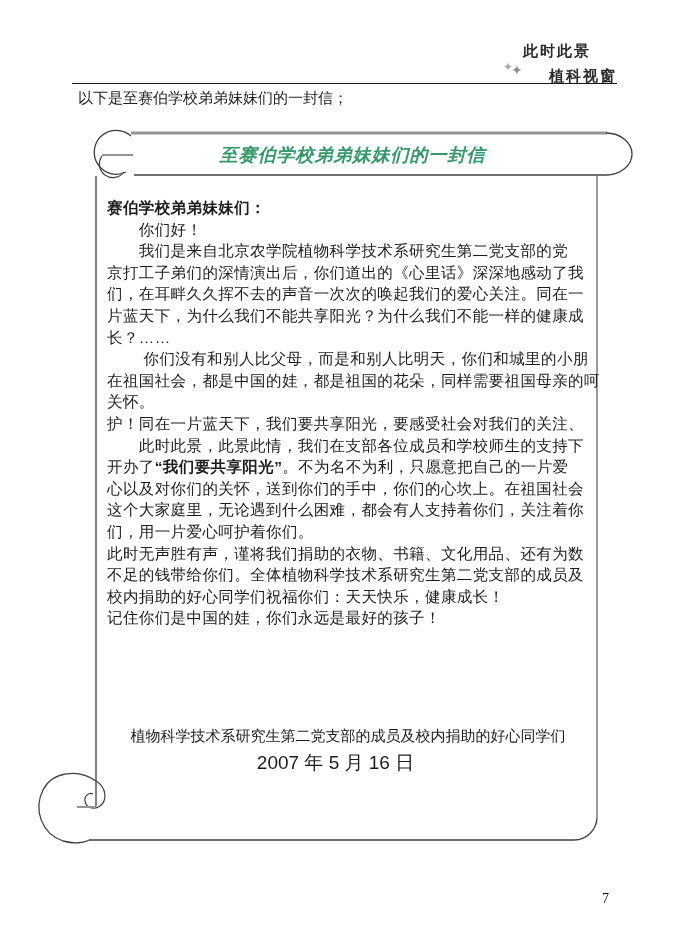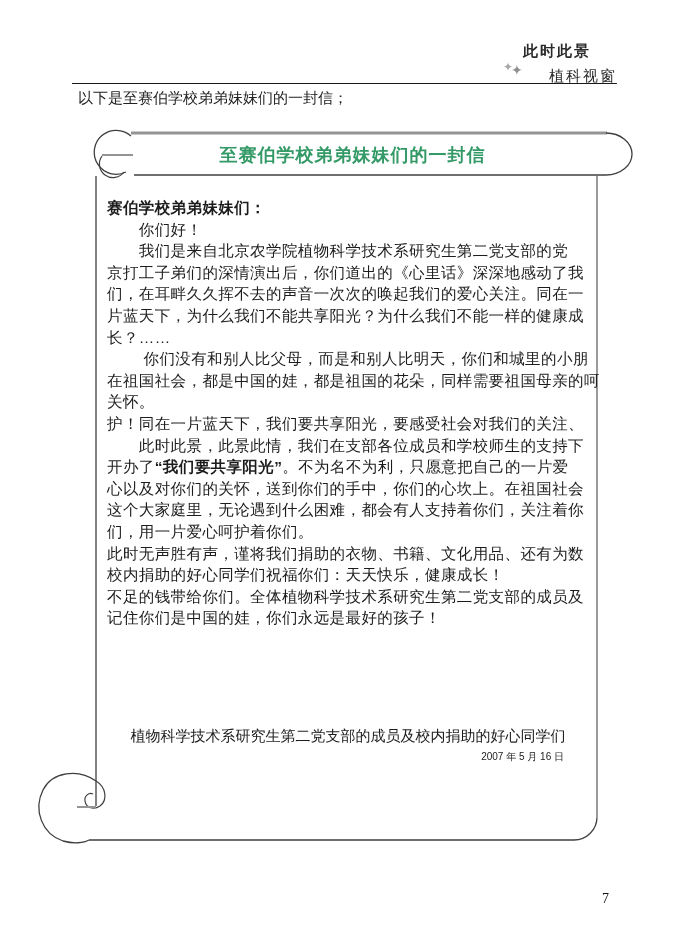--- a/index.html
+++ b/index.html
@@ -5,21 +5,21 @@
   html,body{margin:0;padding:0;}
   body{
     width:693px;height:931px;background:#ffffff;position:relative;
     font-family:"Liberation Sans","DejaVu Sans",sans-serif;
     color:#1f1f1f;overflow:hidden;
   }
   .abs{position:absolute;}
 
   
   .hdr-line1{top:42px;left:523px;font-size:15px;font-weight:600;letter-spacing:2px;color:#2b2b2b;}
-  .hdr-line2{top:67px;left:549px;font-size:15px;font-weight:400;letter-spacing:2px;color:#2b2b2b;}
+  .hdr-line2{top:67px;left:549px;font-size:15px;font-weight:700;letter-spacing:2px;color:#2b2b2b;}
   .hdr-stars{top:58px;left:503px;color:#a9a9a9;font-size:12px;}
   .hdr-stars .s2{font-size:14px;color:#8f8f8f;position:relative;top:4px;left:-2px;}
   .hdr-rule{top:83px;left:72px;width:545px;height:0;border-top:1.6px solid #1a1a1a;}
 
   
   .intro{top:89px;left:78px;font-size:15px;color:#222;text-align:center;}
 
   
   .scroll-svg{top:0;left:0;pointer-events:none;}
 
@@ -35,22 +35,22 @@
     font-size:15.5px;line-height:21.6px;letter-spacing:0.4px;color:#1c1c1c;
   }
   .letter .line{height:21.6px;white-space:pre;}
   .letter .bold, .b{font-weight:bold;}
 
   .signature{
     top:727px;left:107px;width:482px;text-align:center;
     font-size:15px;color:#1c1c1c;
   }
   .date{
-    top:750px;left:107px;width:457px;text-align:right;
-    font-size:10px;color:#1c1c1c;
+    top:750px;left:107px;width:457px;text-align:center;
+    font-size:19px;color:#1c1c1c;
   }
 
   
   .page-num{top:891px;left:602px;font-size:14px;font-family:"Liberation Serif","DejaVu Serif",serif;color:#111;}
 </style>
 </head>
 <body>
 
 <div class="abs hdr-line1">此时此景</div>
 <div class="abs hdr-stars"><span class="s1">✦</span><span class="s2">✦</span></div>
@@ -75,41 +75,41 @@
 
   <path d="M 96 781 C 78 768, 52 772, 43 790 C 33 810, 42 834, 63 841 C 74 844, 84 843, 89 840" fill="none" stroke="#3f3f3f" stroke-width="1.3"></path>
   <path d="M 96 781 C 106 787, 108 800, 100 806 C 94 810, 86 808, 85 801 C 84 796, 89 792, 93 794" fill="none" stroke="#3f3f3f" stroke-width="1.2"></path>
   <path d="M 77 807 H 96" fill="none" stroke="#949494" stroke-width="2"></path>
 
   <path d="M 89 840 H 574 A 23 23 0 0 0 597 817" fill="none" stroke="#3f3f3f" stroke-width="1.3"></path>
 
   <path d="M 597 818 V 176" fill="none" stroke="#9a9a9a" stroke-width="2"></path>
 </svg>
 
-<div class="abs scroll-title" id="scroll-title" style="color: rgb(51, 153, 102);">至赛伯学校弟弟妹妹们的一封信</div>
+<div class="abs scroll-title" id="scroll-title" style="color: rgb(51, 153, 102); font-style: italic;">至赛伯学校弟弟妹妹们的一封信</div>
 
 <div class="abs letter">
   <div class="line bold">赛伯学校弟弟妹妹们：</div>
   <div class="line">　　你们好！</div>
   <div class="line">　　我们是来自北京农学院植物科学技术系研究生第二党支部的党</div>
   <div class="line">京打工子弟们的深情演出后，你们道出的《心里话》深深地感动了我</div>
   <div class="line">们，在耳畔久久挥不去的声音一次次的唤起我们的爱心关注。同在一</div>
   <div class="line">片蓝天下，为什么我们不能共享阳光？为什么我们不能一样的健康成</div>
   <div class="line">长？……</div>
   <div class="line">　　 你们没有和别人比父母，而是和别人比明天，你们和城里的小朋</div>
   <div class="line">在祖国社会，都是中国的娃，都是祖国的花朵，同样需要祖国母亲的呵</div>
   <div class="line">关怀。</div>
   <div class="line">护！同在一片蓝天下，我们要共享阳光，要感受社会对我们的关注、</div>
   <div class="line">　　此时此景，此景此情，我们在支部各位成员和学校师生的支持下</div>
   <div class="line"><span>开办了</span><span class="b">“我们要共享阳光”</span><span>。不为名不为利，只愿意把自己的一片爱</span></div>
   <div class="line">心以及对你们的关怀，送到你们的手中，你们的心坎上。在祖国社会</div>
   <div class="line">这个大家庭里，无论遇到什么困难，都会有人支持着你们，关注着你</div>
   <div class="line">们，用一片爱心呵护着你们。</div>
   <div class="line">此时无声胜有声，谨将我们捐助的衣物、书籍、文化用品、还有为数</div>
+  <div class="line">不足的钱带给你们。全体植物科学技术系研究生第二党支部的成员及</div>
   <div class="line">校内捐助的好心同学们祝福你们：天天快乐，健康成长！</div>
-  <div class="line">不足的钱带给你们。全体植物科学技术系研究生第二党支部的成员及</div>
   <div class="line">记住你们是中国的娃，你们永远是最好的孩子！</div>
 </div>
 
 <div class="abs signature">植物科学技术系研究生第二党支部的成员及校内捐助的好心同学们</div>
 <div class="abs date">2007 年 5 月 16 日</div>
 
 <div class="abs page-num">7</div>
 
 </body></html>

